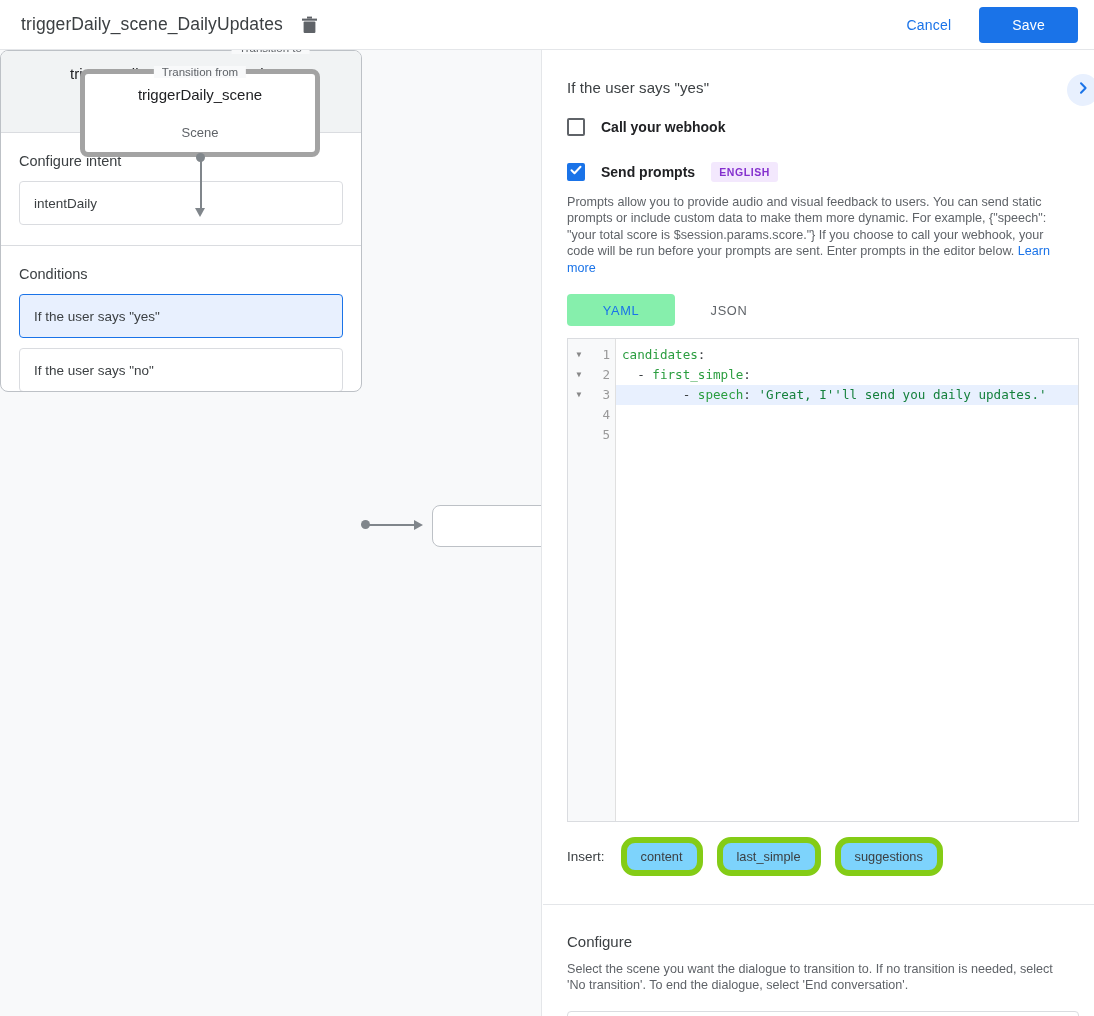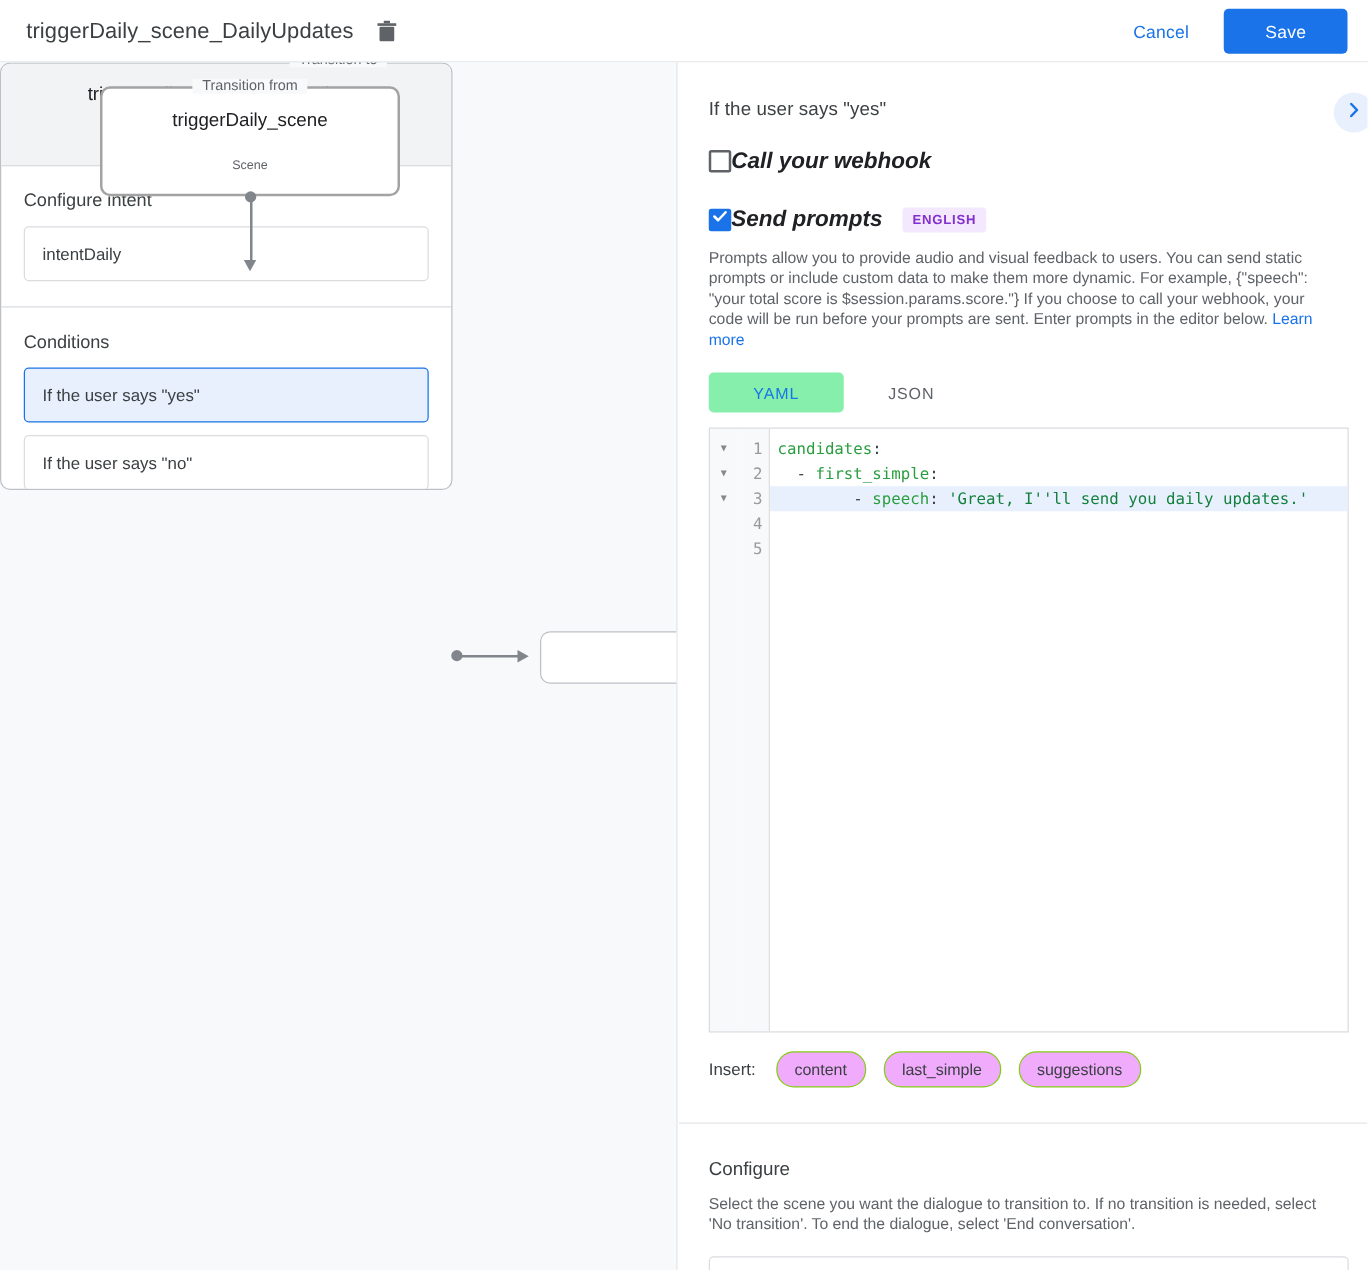--- a/index.html
+++ b/index.html
@@ -61,21 +61,21 @@
     position: absolute; top: 50px; left: 0;
     width: 542px; height: 966px;
     background: #f8f9fa;
     border-right: 1px solid #e4e6e9;
     overflow: hidden;
   }
 
   .fieldset-card {
     position: absolute;
     background: #ffffff;
-    border: 2px solid #a3a3a3;
+    border: 5px solid #a3a3a3;
     border-radius: 8px;
   }
   .fieldset-legend {
     position: absolute;
     top: -8px; left: 50%;
     transform: translateX(-50%);
     background: #f8f9fa;
     padding: 0 8px;
     font-size: 11.5px;
     color: #5f6368;
@@ -83,21 +83,21 @@
   }
 
   
   #card-from {
     left: 80px; top: 19px;
     width: 240px; height: 88px;
     display: flex; flex-direction: column;
     align-items: center; justify-content: center;
   }
   .node-title { font-size: 15px; color: #202124; }
-  .node-sub { font-size: 10px; color: #5f6368; margin-top: 22px; }
+  .node-sub { font-size: 13px; color: #5f6368; margin-top: 22px; }
 
   
   .conn-dot {
     position: absolute;
     width: 9px; height: 9px; border-radius: 50%;
     background: #80868b;
   }
   .conn-line-v {
     position: absolute;
     width: 1.5px; background: #80868b;
@@ -217,21 +217,22 @@
     border-radius: 2px;
     background: #ffffff;
     flex: 0 0 auto;
   }
   .cbx.checked {
     background: #1a73e8;
     border-color: #1a73e8;
     display: flex; align-items: center; justify-content: center;
   }
   .check-label {
-    font-size: 18px; font-weight: bold; color: #202124; font-style: italic;
+    margin-left: 16px;
+    font-size: 14px; font-weight: bold; color: #202124;
   }
   .badge-english {
     margin-left: 16px;
     background: #f3e8fd;
     color: #8430ce;
     font-size: 10.5px;
     font-weight: bold;
     letter-spacing: .6px;
     padding: 4px 8px;
     border-radius: 3px;
@@ -298,27 +299,27 @@
   .tok-str { color: #15803d; text-align: right; }
   .tok-punct { color: #3c4043; }
 
   
   .insert-row {
     display: flex; align-items: center;
     margin-top: 15px; gap: 14px;
   }
   .insert-label { font-size: 13.5px; color: #3c4043; margin-right: 2px; }
   .chip {
-    border: 1px solid #84cc16;
+    border: 6px solid #84cc16;
     border-radius: 14px;
     padding: 6px 14px;
     font-size: 12.8px;
     color: #3c4043;
     cursor: pointer;
-    background:#f0abfc;
+    background:#7dd3fc;
   }
 
   .section-divider {
     margin-top: 28px;
     width: 551px; margin-left: -24px;
     height: 1px; background: #e4e6e9;
   }
 
   .trans-title {
     font-size: 15px; color: #3c4043;

